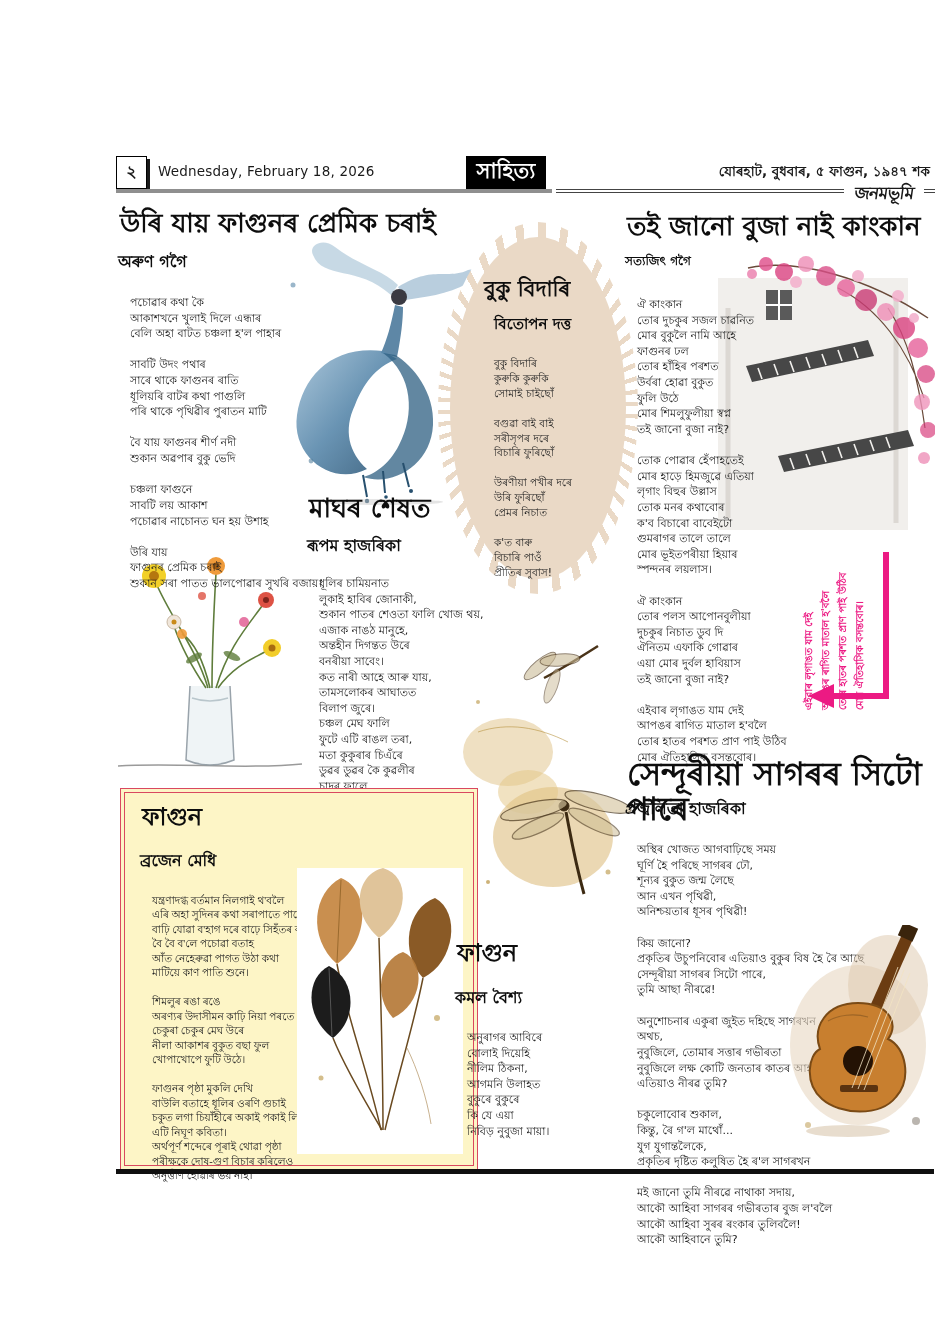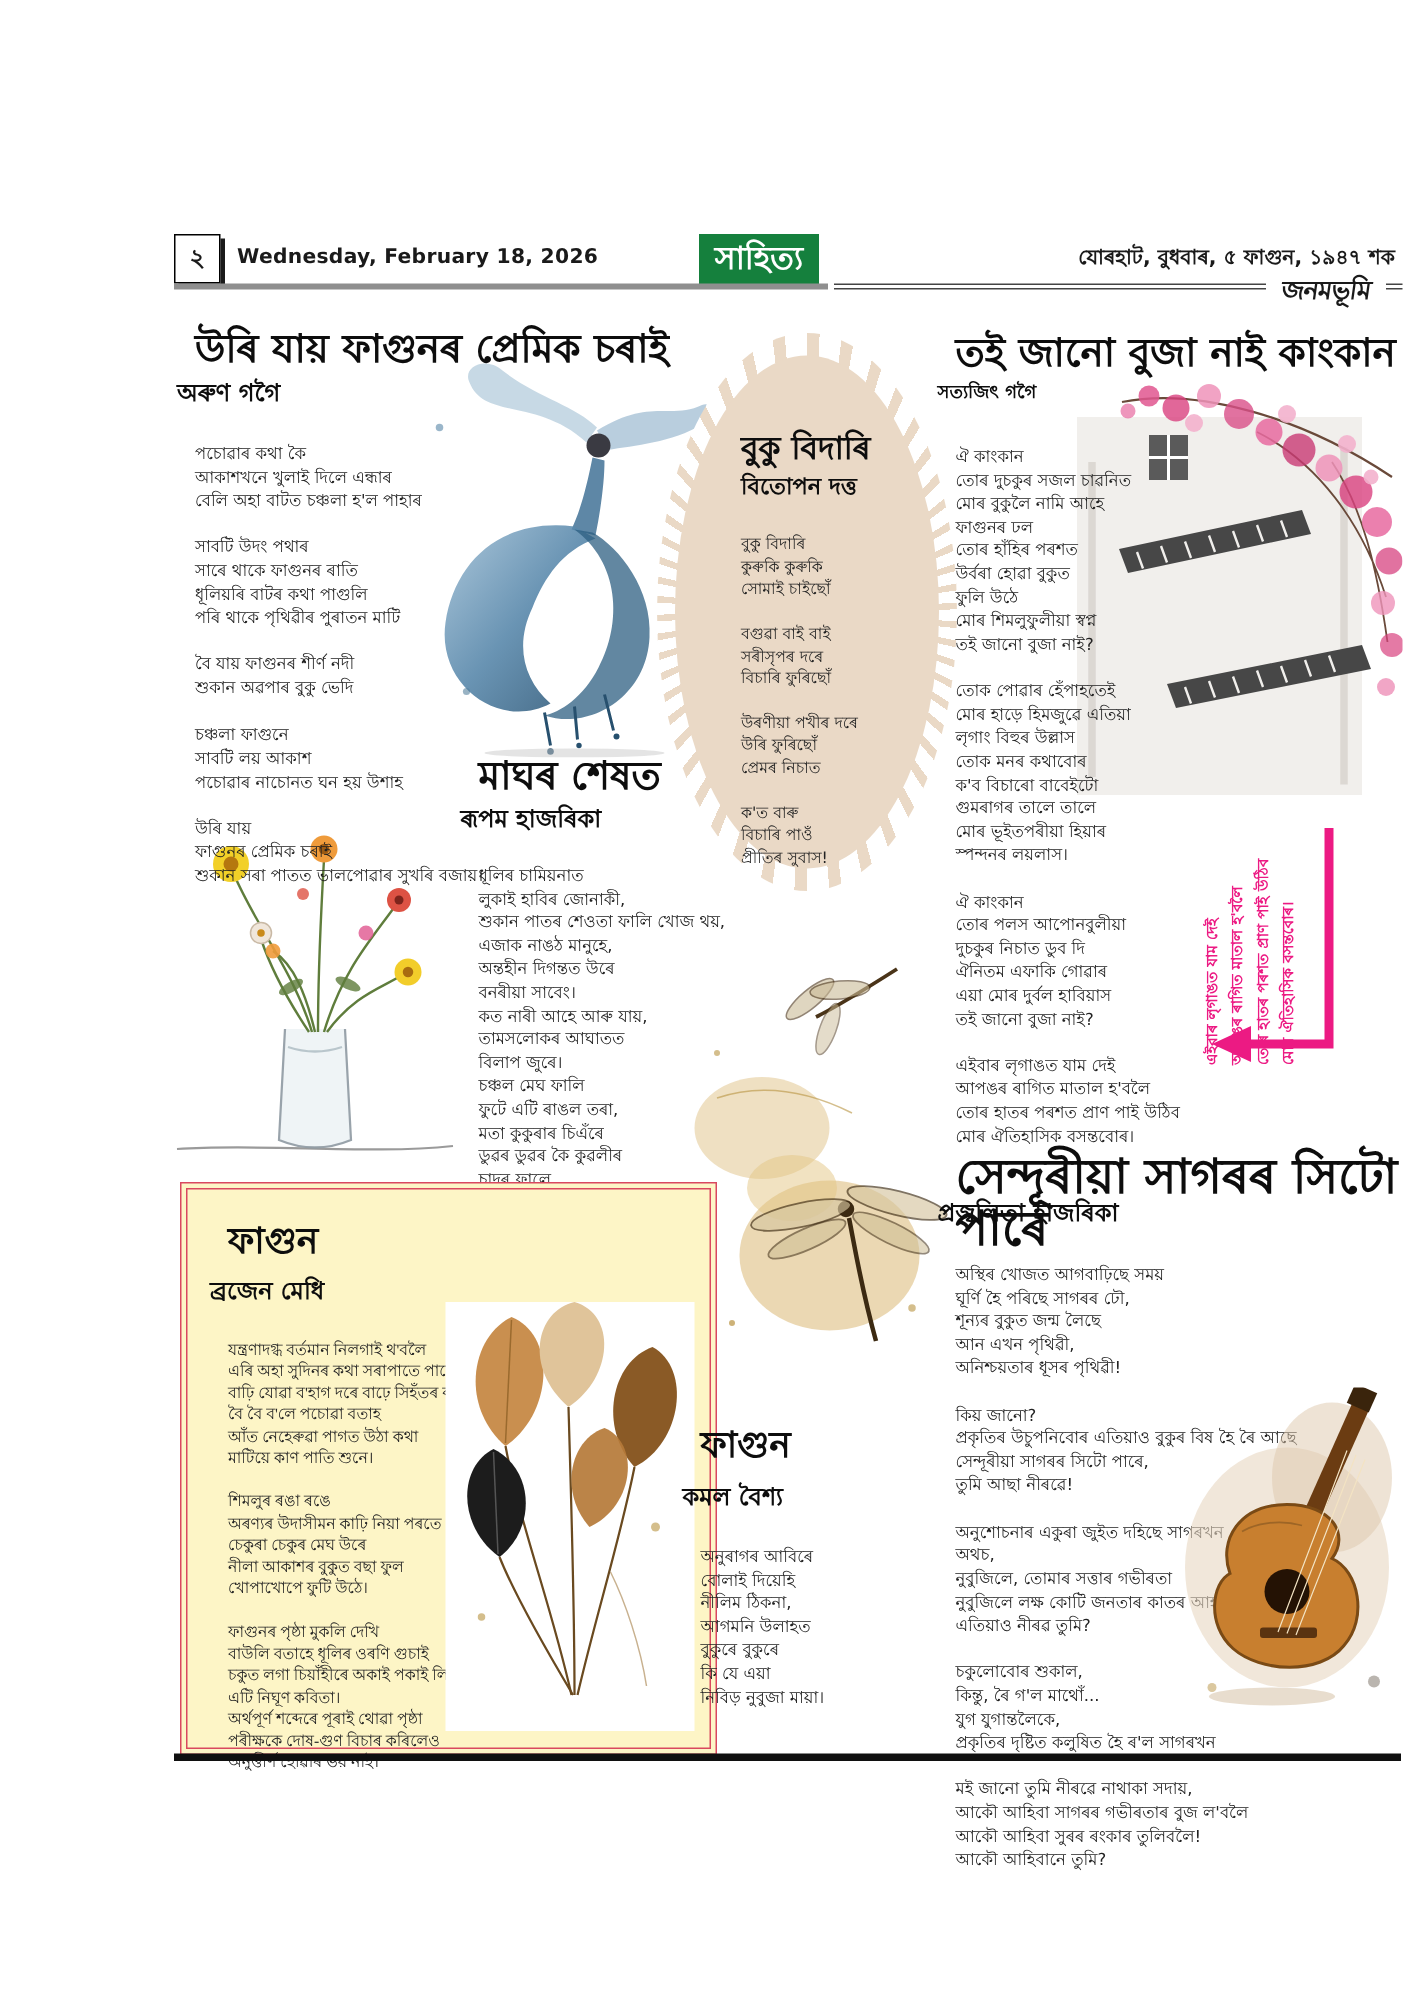--- a/index.html
+++ b/index.html
@@ -1,30 +1,30 @@
 <!DOCTYPE html>
 <html><head>
 <meta charset="utf-8">
 <style>
   html,body{margin:0;padding:0;background:#ffffff;}
   body{width:945px;height:1337px;position:relative;font-family:"DejaVu Sans","Liberation Sans",sans-serif;color:#1a1a1a;overflow:hidden;}
   .abs{position:absolute;}
   
   .pagebox{left:116px;top:156px;width:29px;height:31px;border:1px solid #000;box-shadow:3px 3px 0 #1a1a1a;display:flex;align-items:center;justify-content:center;font-size:16px;font-weight:bold;background:#fff;}
-  .date-en{left:158px;top:163px;font-size:13.5px;font-weight:bold;letter-spacing:.2px;}
-  .banner{left:466px;top:156px;width:80px;height:34px;background:#15803d;color:#fff;display:flex;align-items:center;justify-content:center;font-size:21px;font-weight:bold;}
+  .date-en{left:158px;top:163px;font-size:13.5px;font-weight:normal;letter-spacing:.2px;}
+  .banner{left:466px;top:156px;width:80px;height:34px;background:#000000;color:#fff;display:flex;align-items:flex-end;justify-content:center;font-size:21px;font-weight:bold;}
   .date-as{left:560px;top:161px;width:370px;text-align:right;font-size:13.5px;font-weight:bold;}
   .rule-gray{left:116px;top:189px;width:436px;height:4px;background:#8f8f8f;}
   .dline{height:0;border-top:1.5px solid #444;border-bottom:1.5px solid #444;padding-top:2px;}
   .dlineA{left:556px;top:189px;width:288px;}
   .dlineB{left:924px;top:189px;width:11px;}
   .masthead{left:844px;top:180px;width:80px;text-align:center;font-size:17px;font-weight:bold;transform:skewX(-8deg);letter-spacing:-0.5px;}
   .rule-bottom{left:116px;top:1169px;width:818px;height:5px;background:#101010;}
   
-  .ptitle{font-weight:bold;color:#0d0d0d;line-height:1.1;margin:12px;}
+  .ptitle{font-weight:bold;color:#0d0d0d;line-height:1.1;margin:2px;}
   .pauthor{font-weight:bold;color:#0d0d0d;margin:0;}
   .pbody{white-space:pre-line;font-size:11px;line-height:1.42;color:#222;margin:12px;}
   .poem1-title{left:118px;top:207px;width:340px;font-size:26px;}
   .poem1-author{left:118px;top:249px;font-size:16px;}
   .poem1-body{left:118px;top:283px;width:215px;}
   .poem2-title{left:482px;top:276px;width:140px;font-size:21px;}
   .poem2-author{left:494px;top:312px;font-size:15px;}
   .poem2-body{left:482px;top:344px;width:130px;font-size:10.5px;}
   .poem3-title{left:625px;top:210px;width:310px;font-size:26px;}
   .poem3-author{left:625px;top:252px;font-size:12px;}

